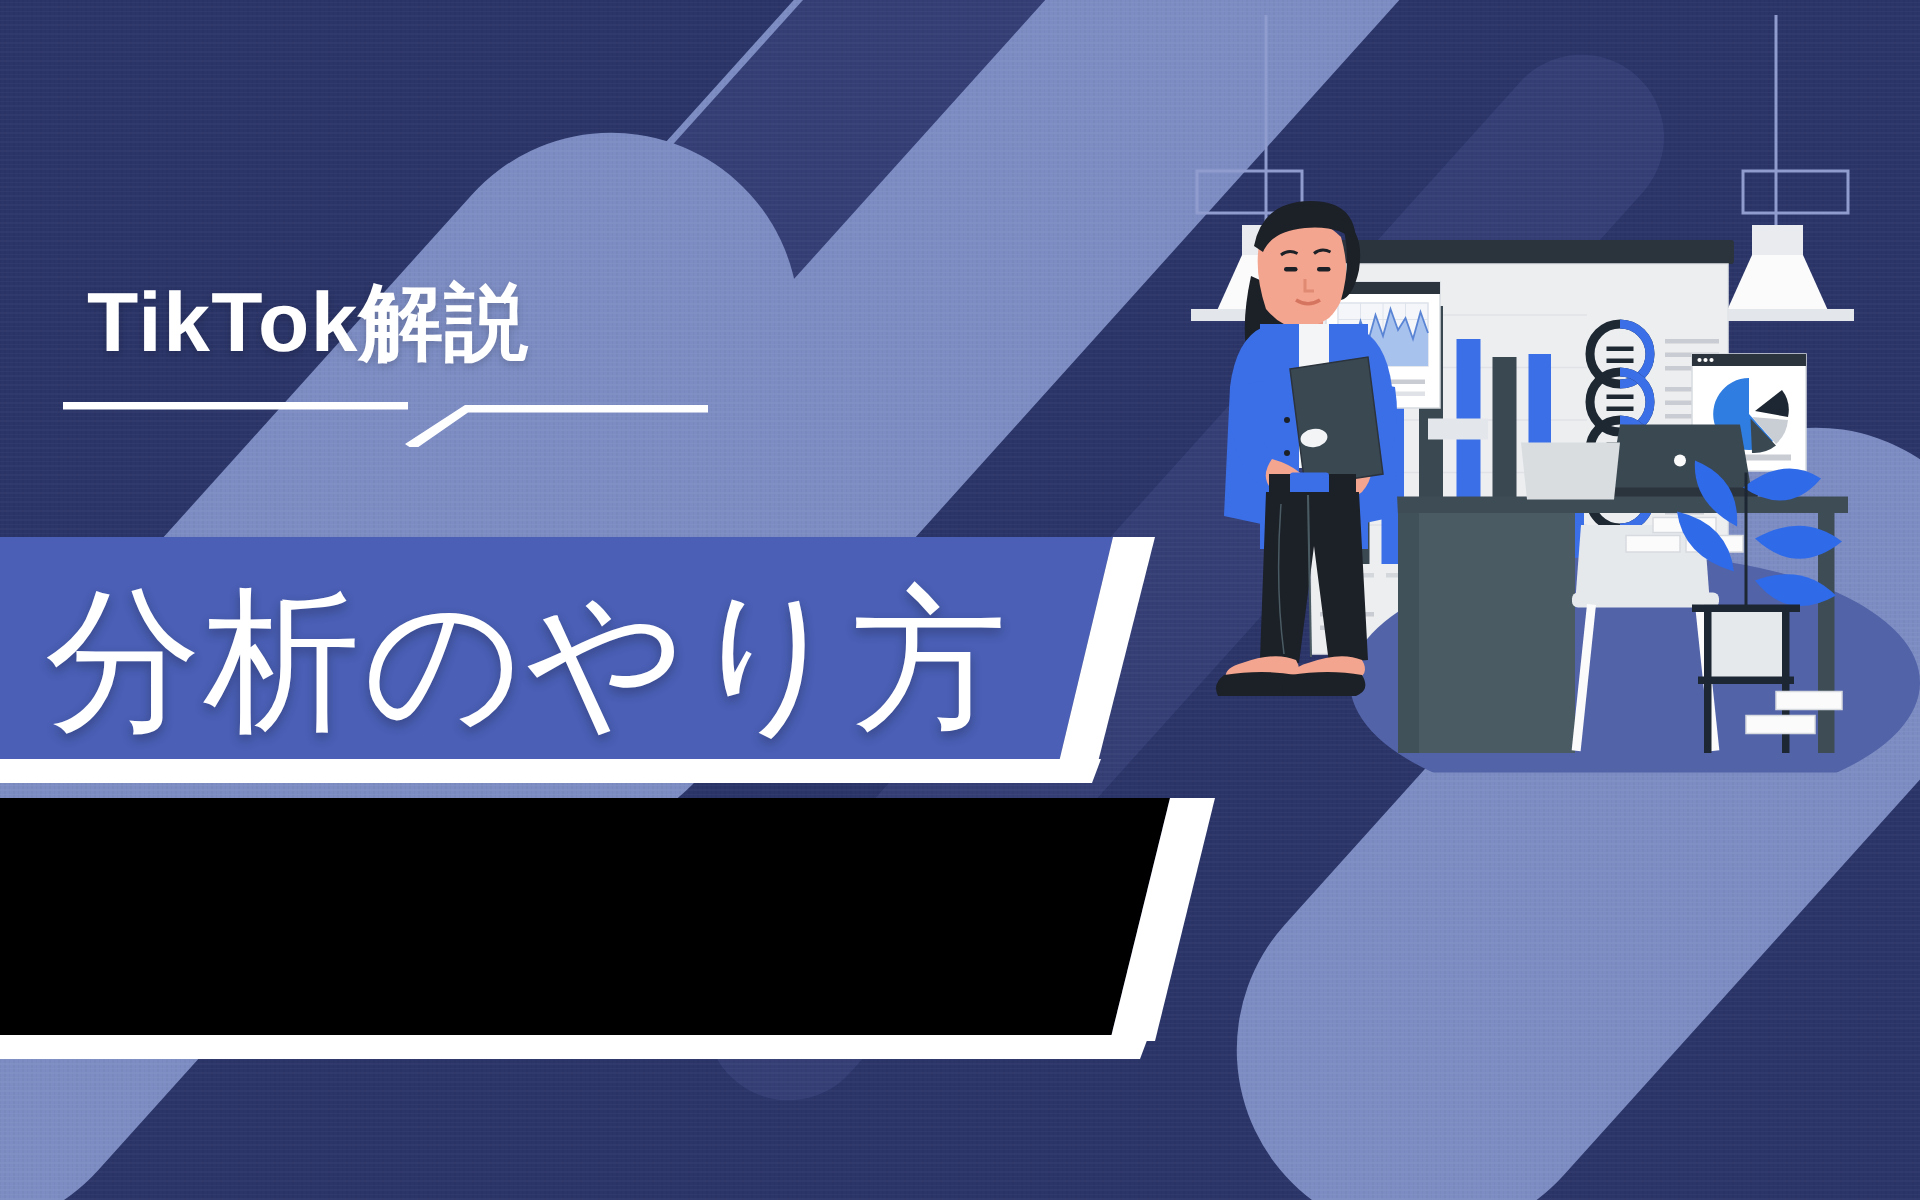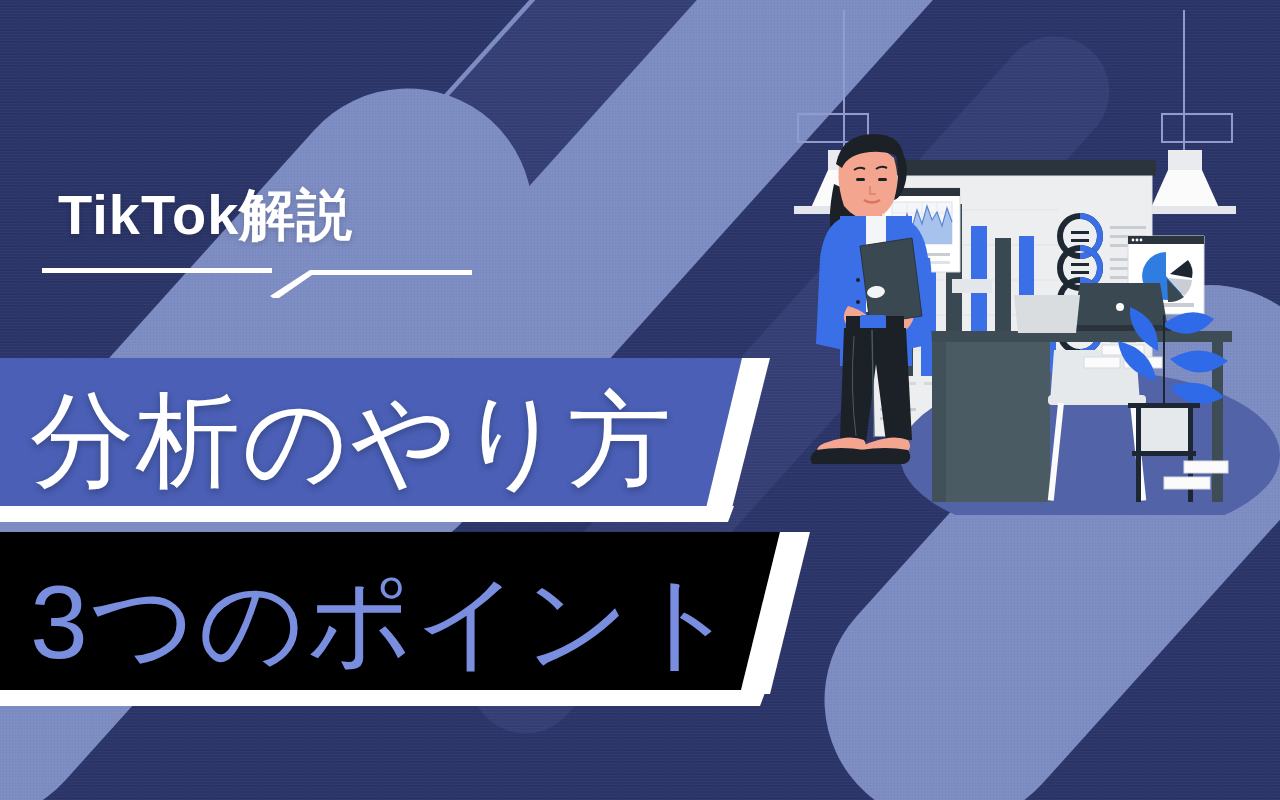--- a/index.html
+++ b/index.html
@@ -345,21 +345,20 @@
     <svg width="810" height="16" viewBox="0 0 810 16" preserveAspectRatio="none" xmlns="http://www.w3.org/2000/svg">
       <polygon points="0,0 754,0 748,16 0,16" fill="#ffffff"></polygon>
     </svg>
   </div>
 
   <div class="band" id="band-black">
     <svg class="slab" width="830" height="162" viewBox="0 0 830 162" preserveAspectRatio="none" xmlns="http://www.w3.org/2000/svg">
       <polygon points="0,0 800,0 760,162 0,162" fill="#000000"></polygon>
       <polygon points="800,0 830,0 790,162 760,162" fill="#ffffff"></polygon>
     </svg>
-    <div class="band-text tx">3つのポイント</div>
   </div>
 
   <div style="position:absolute;left:-20px;top:690px;width:830px;height:16px;">
     <svg width="830" height="16" viewBox="0 0 830 16" preserveAspectRatio="none" xmlns="http://www.w3.org/2000/svg">
       <polygon points="0,0 786,0 780,16 0,16" fill="#ffffff"></polygon>
     </svg>
   </div>
 
 </div>
 

